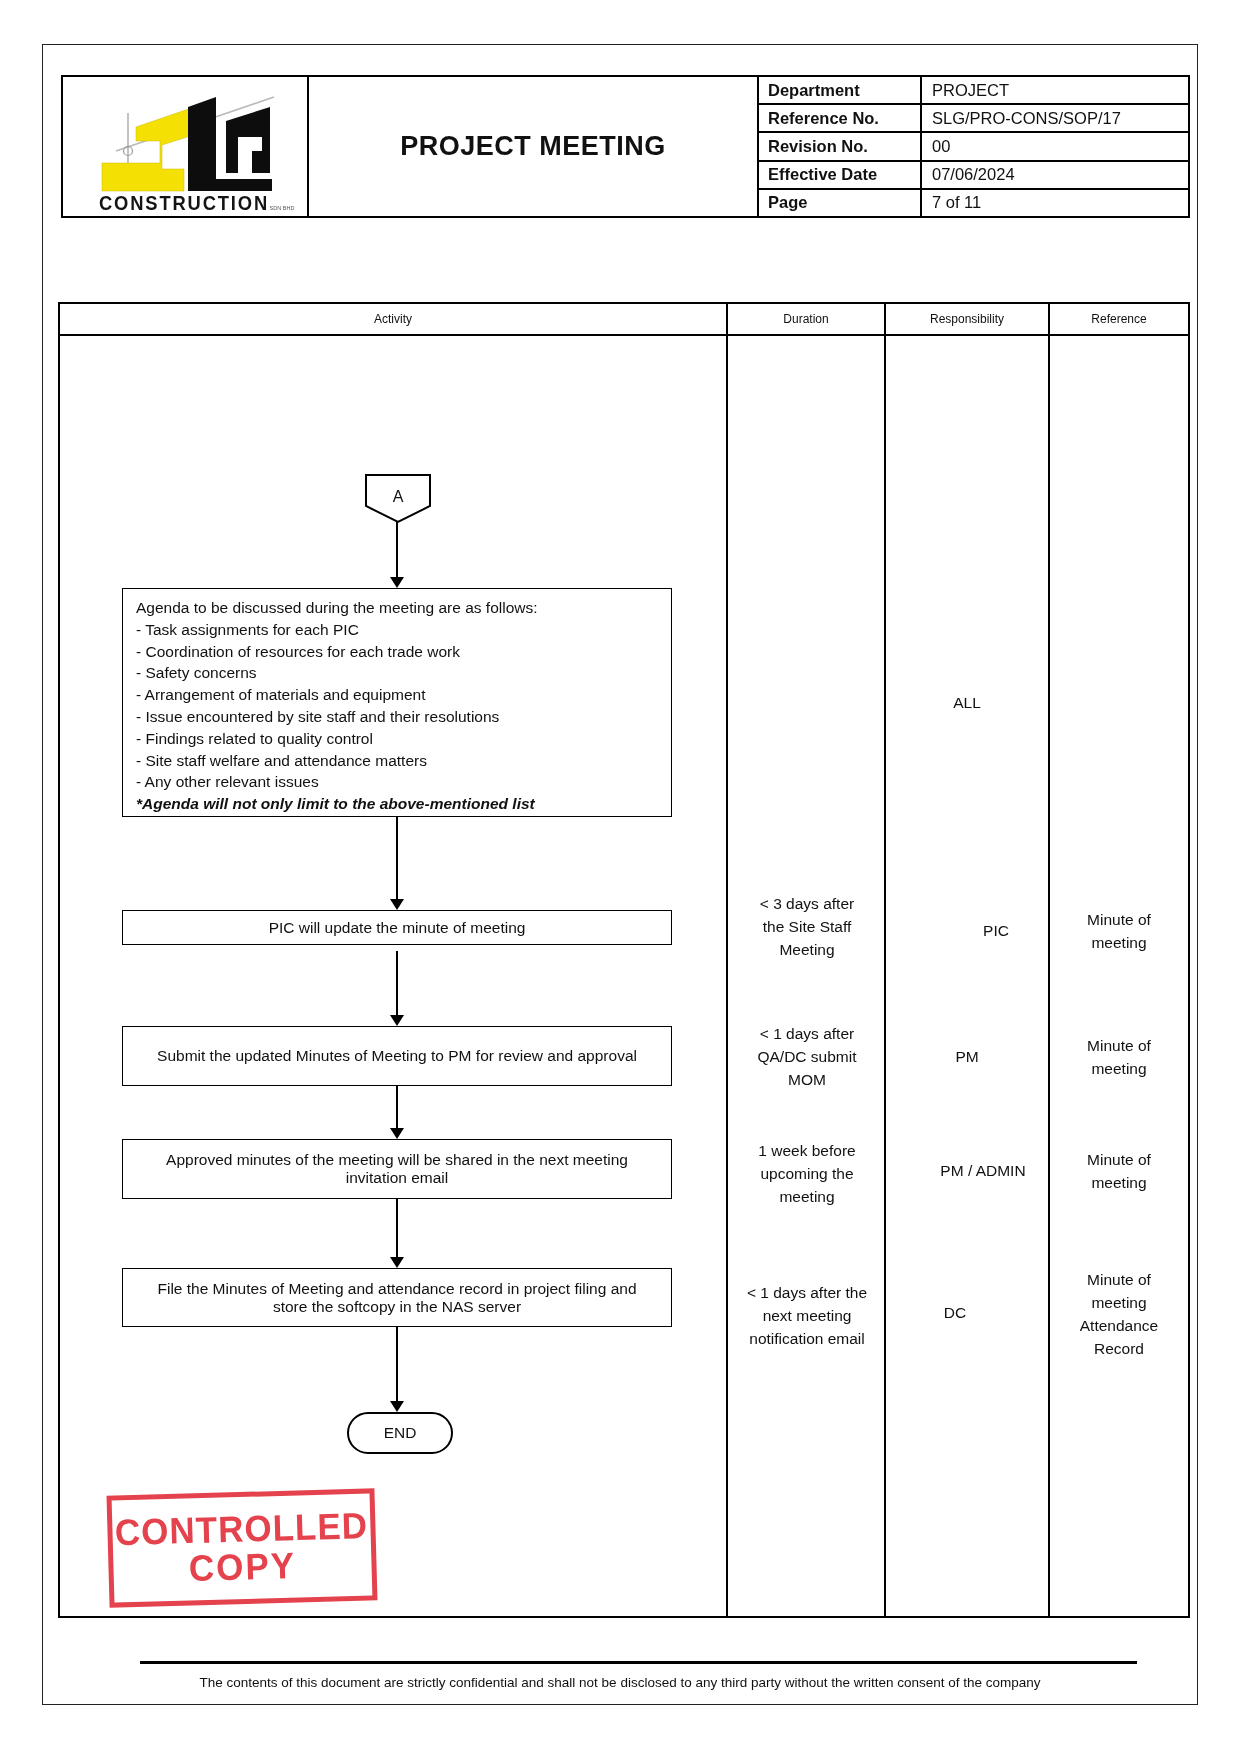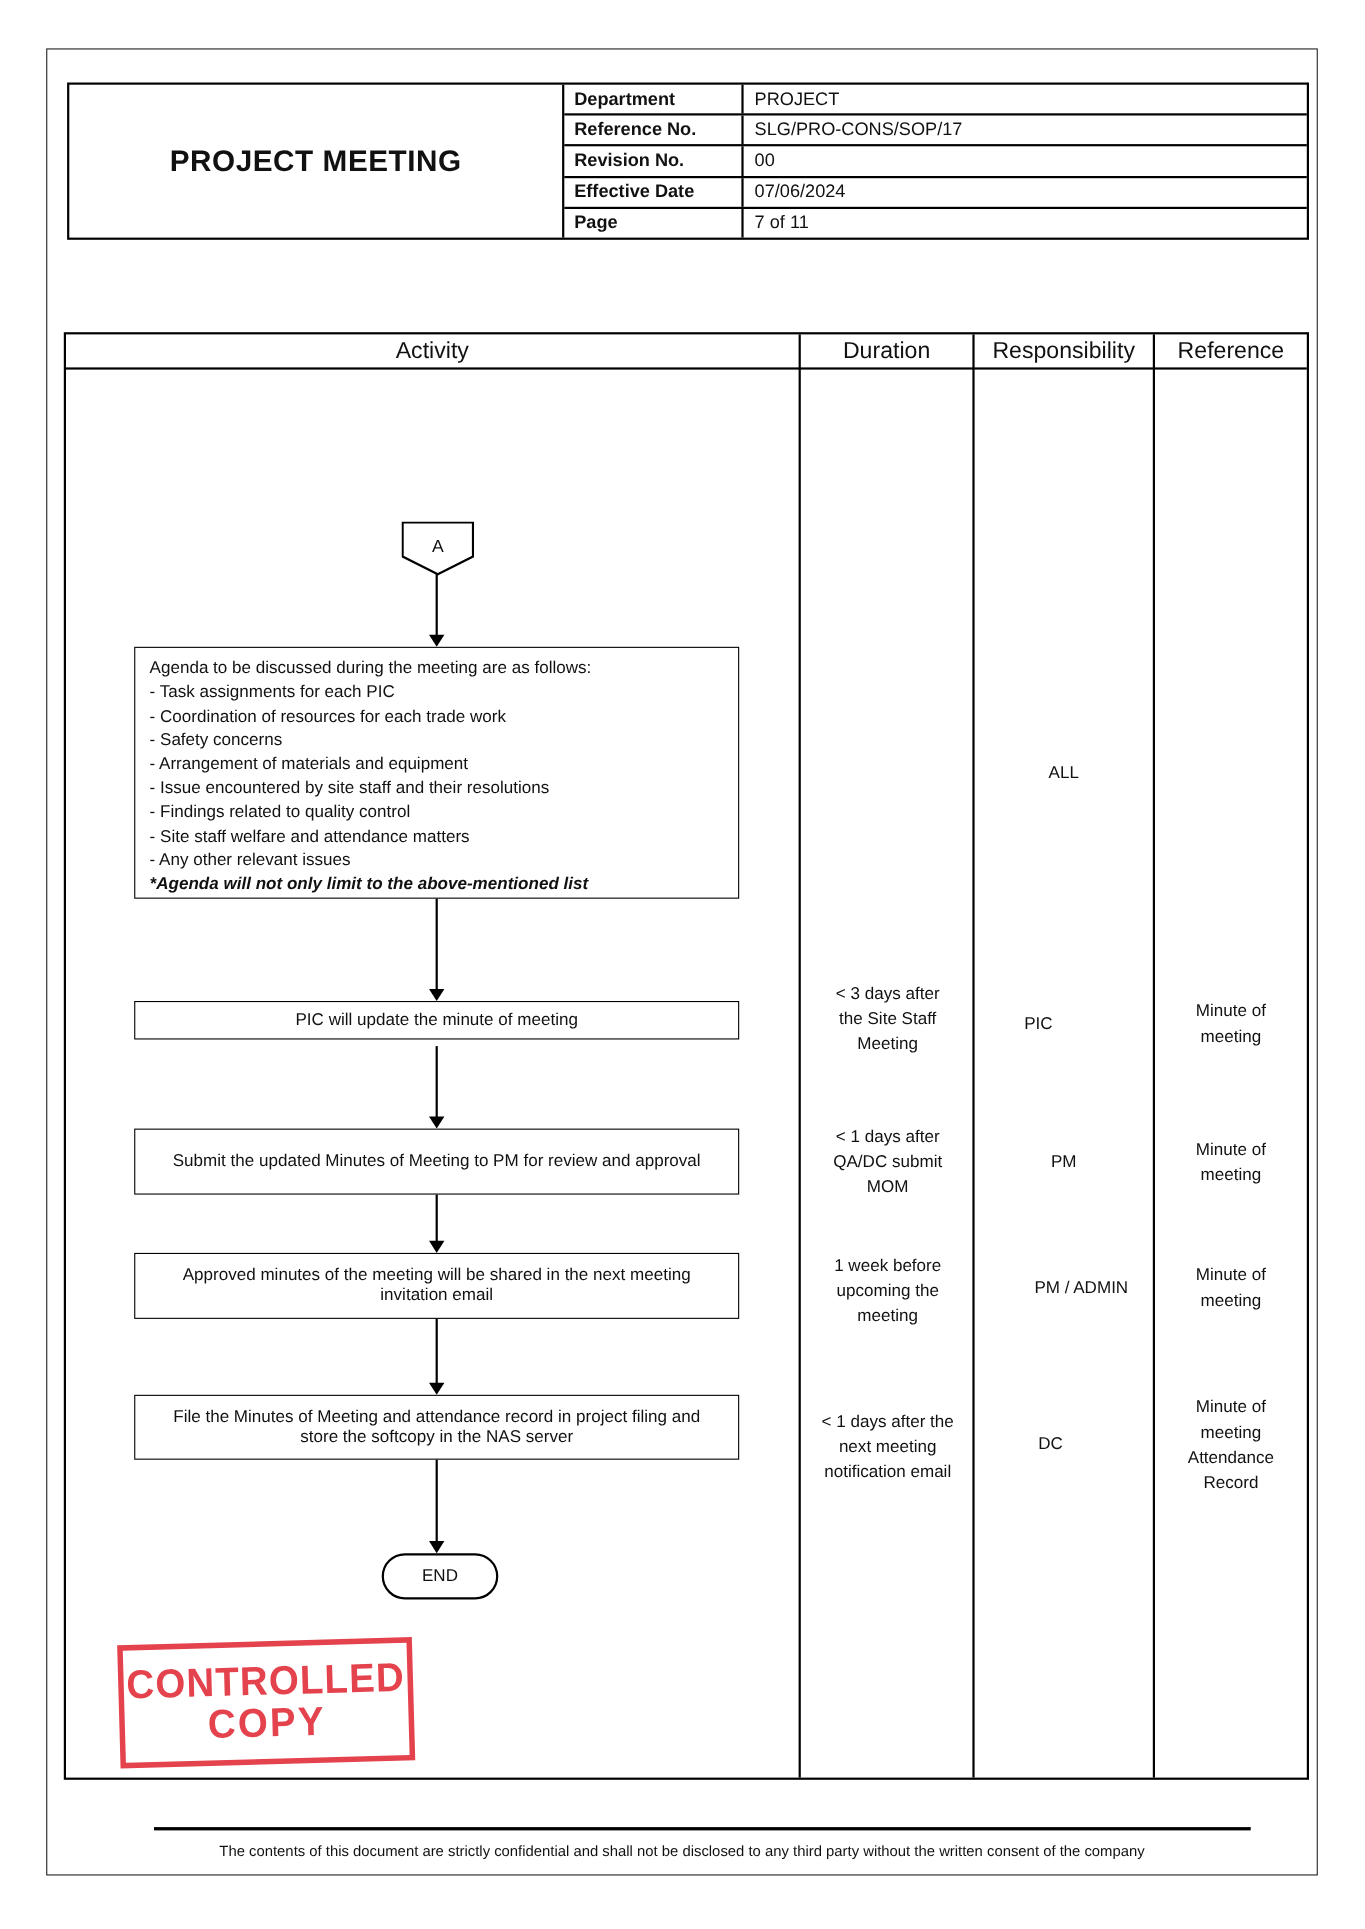--- a/index.html
+++ b/index.html
@@ -19,21 +19,21 @@
   .info-row { flex:1; display:flex; border-bottom:2px solid #000; }
   .info-row:last-child { border-bottom:none; }
   .info-label { width:163px; border-right:2px solid #000; font-weight:bold; font-size:16.5px; display:flex; align-items:center; padding-left:9px; }
   .info-value { flex:1; font-size:16.5px; display:flex; align-items:center; padding-left:10px; }
 
   
   .main-table { position:absolute; left:58px; top:302px; width:1132px; height:1316px; border:2px solid #000; }
   .col-sep { position:absolute; top:0; bottom:0; width:2px; background:#000; }
   .sep-1 { left:666px; } .sep-2 { left:824px; } .sep-3 { left:988px; }
   .thead-border { position:absolute; left:0; right:0; top:30px; height:2px; background:#000; }
-  .th { position:absolute; top:0; height:30px; display:flex; align-items:center; justify-content:center; font-size:21px; }
+  .th { position:absolute; top:0; height:30px; display:flex; align-items:center; justify-content:center; font-size:12px; }
   .th-activity { left:0; width:666px; }
   .th-duration { left:668px; width:156px; }
   .th-resp { left:826px; width:162px; }
   .th-ref { left:990px; width:138px; }
 
   
   .fc-box { position:absolute; left:62px; width:550px; border:1.8px solid #000; background:#fff; font-size:15.5px; }
   .fc-center { display:flex; align-items:center; justify-content:center; text-align:center; padding:2px 28px; }
   .agenda { top:284px; height:229px; padding:8px 13px; line-height:21.8px; text-align:left; }
   .agenda .note { font-weight:bold; font-style:italic; }
@@ -52,21 +52,21 @@
   .a4 { top:782px; height:53px; } .a5 { top:895px; height:69px; } .a6 { top:1023px; height:85px; }
 
   
   .cell-text { position:absolute; text-align:center; font-size:15.5px; line-height:23px; }
   .ref-long { font-size:15px; line-height:21.5px; }
   .dur-2 { left:691px; top:588px; width:112px; }
   .dur-3 { left:691px; top:718px; width:112px; }
   .dur-4 { left:691px; top:835px; width:112px; }
   .dur-5 { left:683px; top:977px; width:128px; }
   .resp-1 { left:826px; top:387px; width:162px; }
-  .resp-2 { left:816px; top:615px; width:136px; }
+  .resp-2 { left:868px; top:615px; width:136px; }
   .resp-3 { left:826px; top:741px; width:162px; }
   .resp-4 { left:826px; top:855px; width:194px; }
   .resp-5 { left:826px; top:997px; width:138px; }
   .ref-1 { left:1000px; top:148px; width:118px; }
   .ref-2 { left:1009px; top:604px; width:100px; }
   .ref-3 { left:1009px; top:730px; width:100px; }
   .ref-4 { left:1009px; top:844px; width:100px; }
   .ref-5 { left:1009px; top:964px; width:100px; }
 
   
@@ -82,20 +82,35 @@
 
   .logo-svg text { font-family:"Liberation Sans", sans-serif; }
 </style>
 </head>
 <body>
 
 <div class="page">
   <div class="page-border"></div>
 
   <div class="hdr-table">
+    <div class="hdr-logo-cell">
+      <svg class="logo-svg" width="238" height="136" viewBox="0 0 238 136">
+        <line x1="50" y1="72" x2="208" y2="18" stroke="#b9b9b9" stroke-width="1.5"></line>
+        <line x1="62" y1="34" x2="62" y2="112" stroke="#9a9a9a" stroke-width="1.2"></line>
+        <circle cx="62" cy="72" r="4.5" fill="none" stroke="#9a9a9a" stroke-width="1.2"></circle>
+
+        <polygon points="140,24 70,48 70,62 94,62 94,84 36,84 36,112 118,112 118,90 96,90 96,66 140,52" fill="#f5e003" stroke="#c9bb00" stroke-width="0.5"></polygon>
+
+        <polygon points="122,28 150,18 150,100 206,100 206,112 122,112" fill="#0d0d0d"></polygon>
+
+        <polygon points="160,42 204,28 204,94 186,94 186,72 196,72 196,58 172,58 172,94 160,94" fill="#0d0d0d"></polygon>
+        <text x="118" y="131" text-anchor="middle" font-size="20" font-weight="bold" letter-spacing="2" textLength="170" lengthAdjust="spacingAndGlyphs" fill="#141414">CONSTRUCTION</text>
+        <text x="216" y="131" text-anchor="middle" font-size="5.5" fill="#555">SDN BHD</text>
+      </svg>
+    </div>
     <div class="hdr-title-cell">
       <div class="doc-title">PROJECT MEETING</div>
     </div>
     <div class="hdr-info-cell">
       <div class="info-row">
         <div class="info-label">Department</div>
         <div class="info-value">PROJECT</div>
       </div>
       <div class="info-row">
         <div class="info-label">Reference No.</div>

